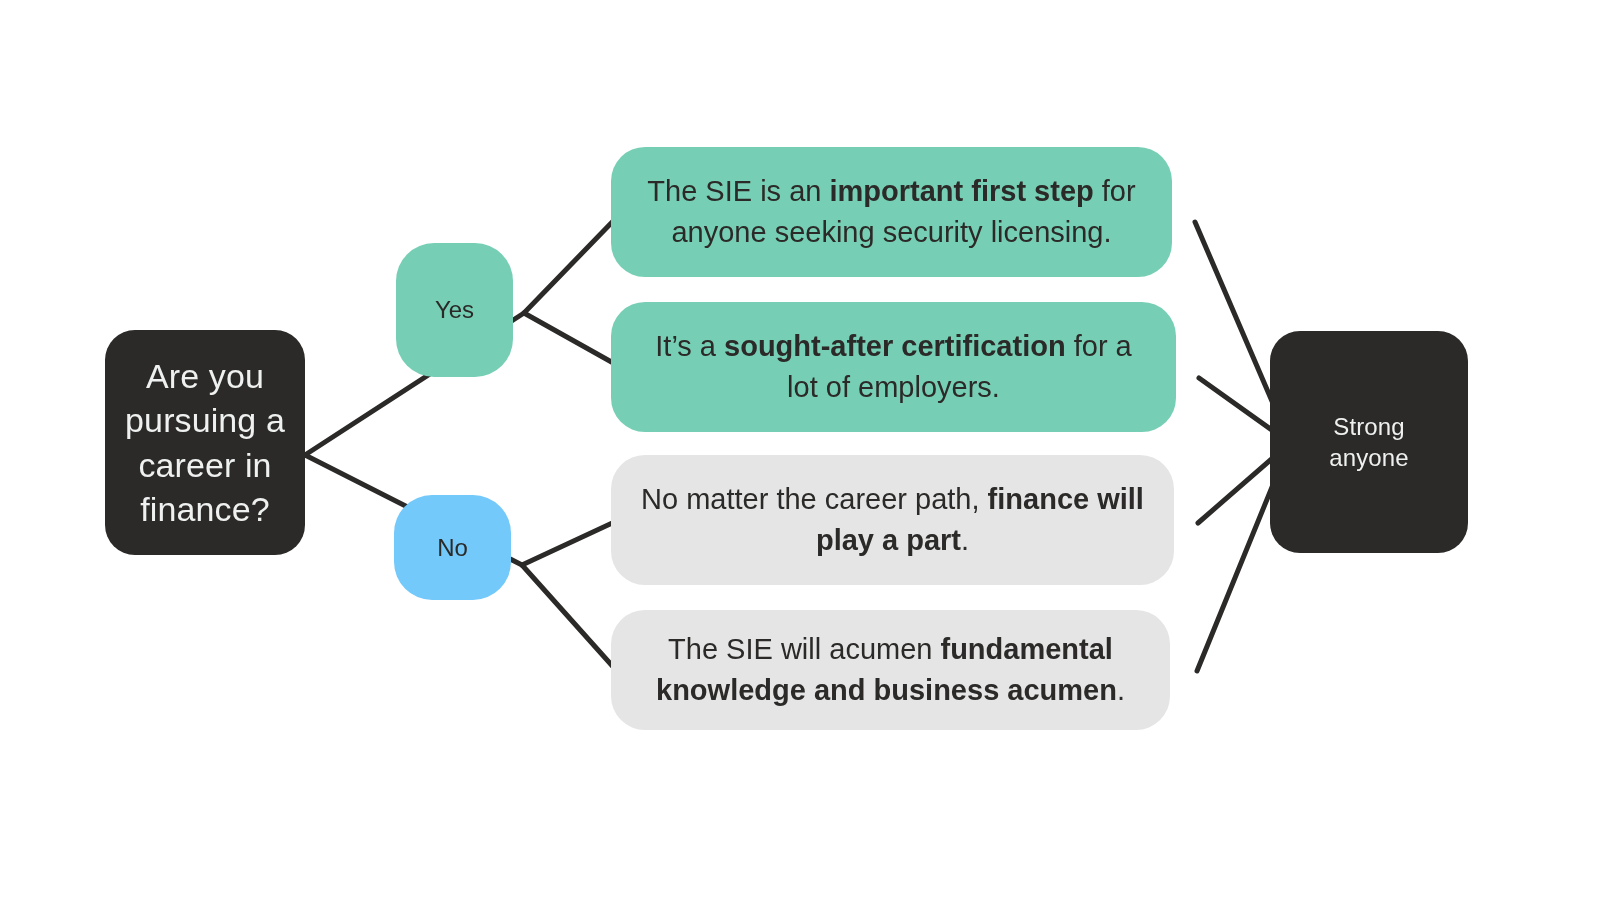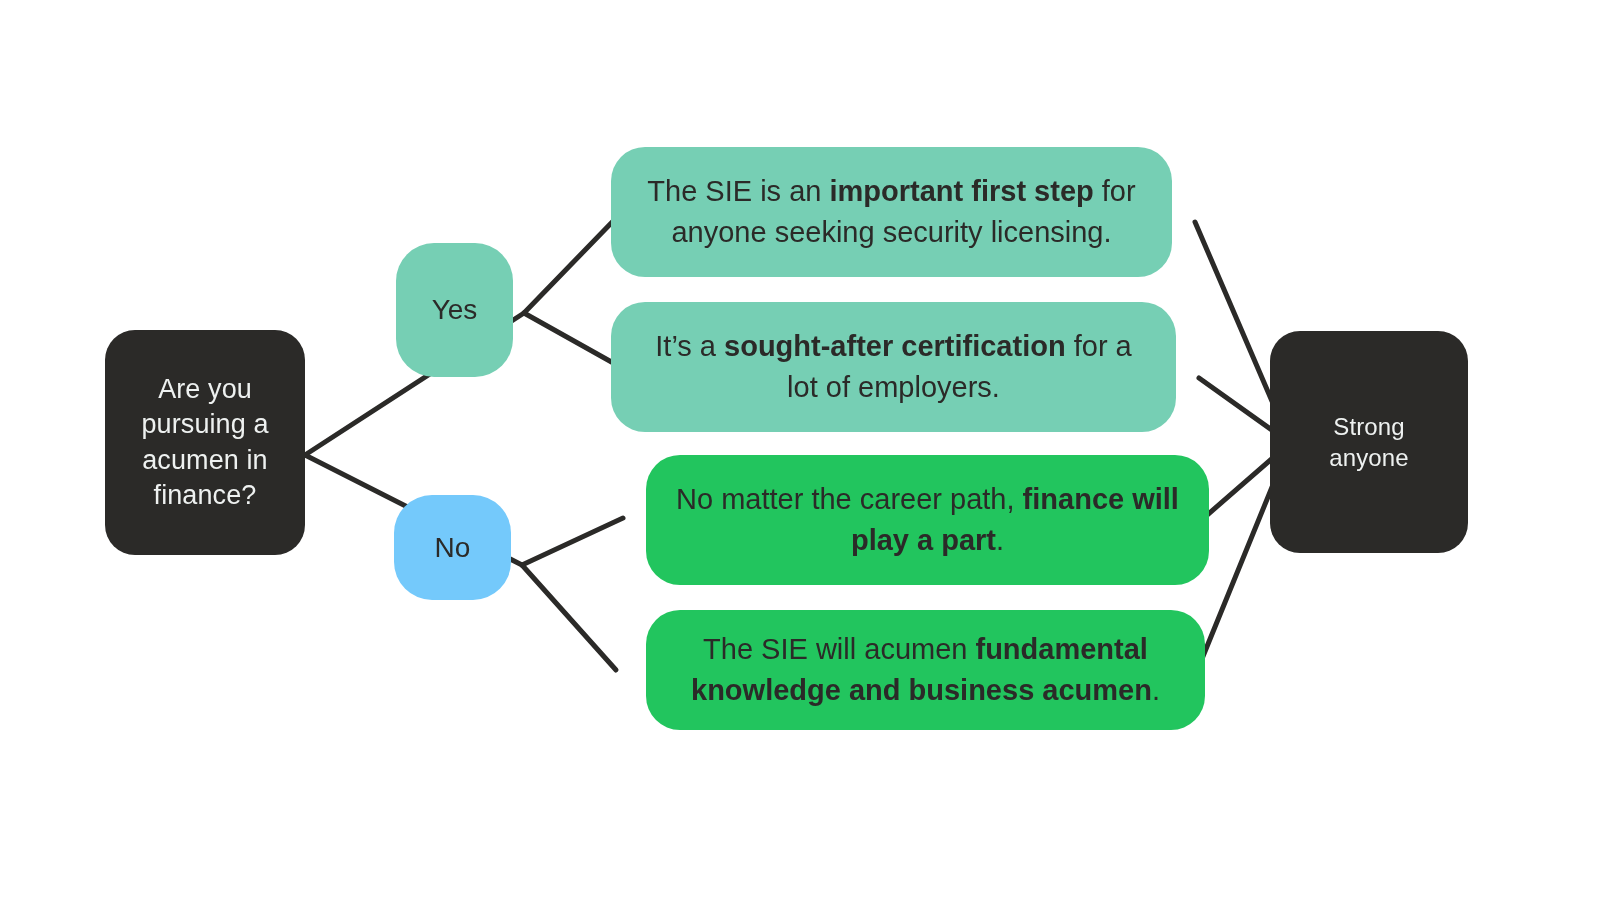--- a/index.html
+++ b/index.html
@@ -42,39 +42,39 @@
     color: #eef1f0;
     font-weight: 300;
     line-height: 1.30;
     letter-spacing: 0.1px;
   }
   #node-start {
     left: 105px;
     top: 330px;
     width: 200px;
     height: 225px;
-    font-size: 27px;
+    font-size: 34px;
     padding: 0 18px;
   }
   #node-end {
     left: 1270px;
     top: 331px;
     width: 198px;
     height: 222px;
     font-size: 24px;
     padding: 0 18px;
   }
   .terminal .txt { display: block; }
 
   
   .decision {
     border-radius: 38px;
     color: #2b2a28;
     font-weight: 400;
-    font-size: 28px;
+    font-size: 24px;
   }
   #node-yes {
     left: 396px;
     top: 243px;
     width: 117px;
     height: 134px;
     background: #76cfb4;
   }
   #node-no {
     left: 394px;
@@ -94,21 +94,21 @@
     justify-content: center;
     text-align: center;
     color: #2b2a28;
     font-size: 29px;
     line-height: 1.40;
     padding: 26px 26px;
     font-weight: 300;
   }
   .msg .em { font-weight: 700; }
   .msg.green { background: #76cfb4; }
-  .msg.blue  { background: #22c55e; margin-left: 35px; }
+  .msg.blue  { background: #e5e5e5; }
 
   #msg-0 { left: 611px; top: 147px; width: 561px; height: 130px; }
   #msg-1 { left: 611px; top: 302px; width: 565px; height: 130px; }
   #msg-2 { left: 611px; top: 455px; width: 563px; height: 130px; }
   #msg-3 { left: 611px; top: 610px; width: 559px; height: 120px; }
 </style>
 </head>
 <body>
 
 <div id="canvas">
@@ -129,21 +129,21 @@
       <polyline points="1199,378 1290,443"></polyline>
       <polyline points="1198,523 1290,443"></polyline>
       <polyline points="1197,671 1290,443"></polyline>
     </g>
   </svg>
 
   <div class="node terminal" id="node-start">
     <div>
       <span class="txt">Are you</span>
       <span class="txt">pursuing a</span>
-      <span class="txt">acumen in</span>
+      <span class="txt">career in</span>
       <span class="txt">finance?</span>
     </div>
   </div>
 
   <div class="node decision" id="node-yes">
     <span>Yes</span>
   </div>
   <div class="node decision" id="node-no">
     <span>No</span>
   </div>

